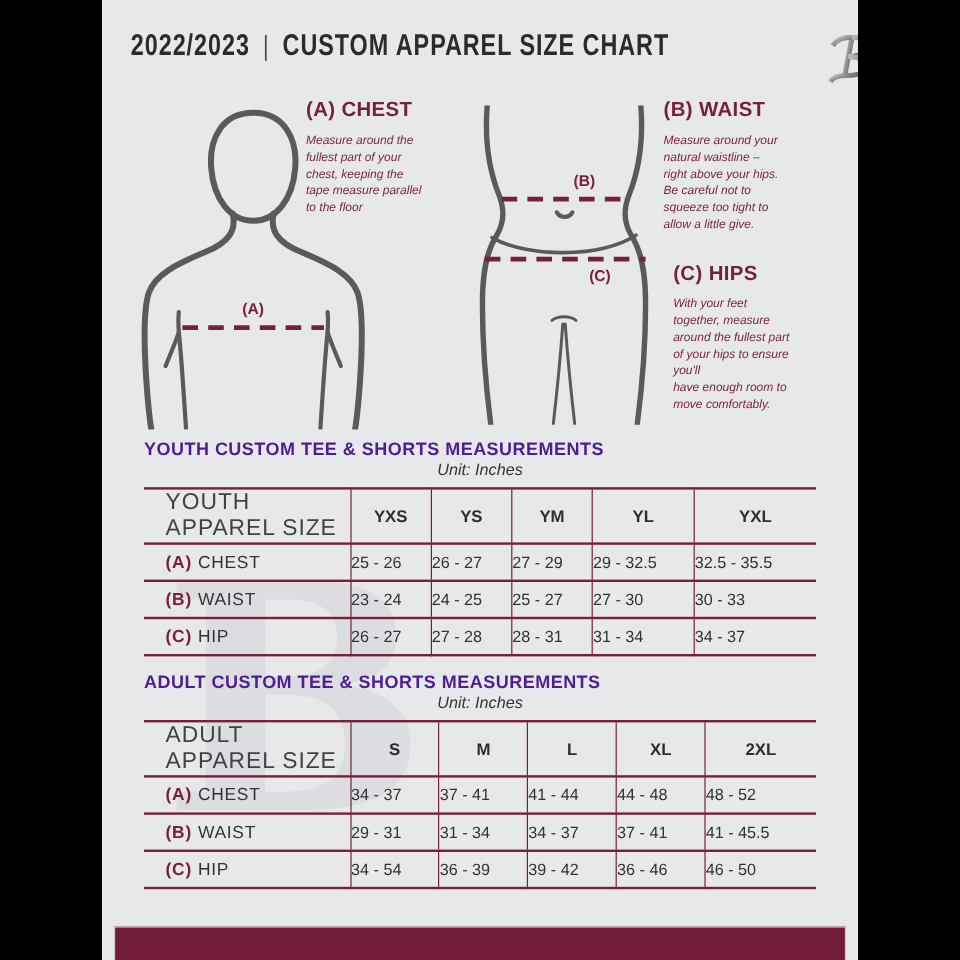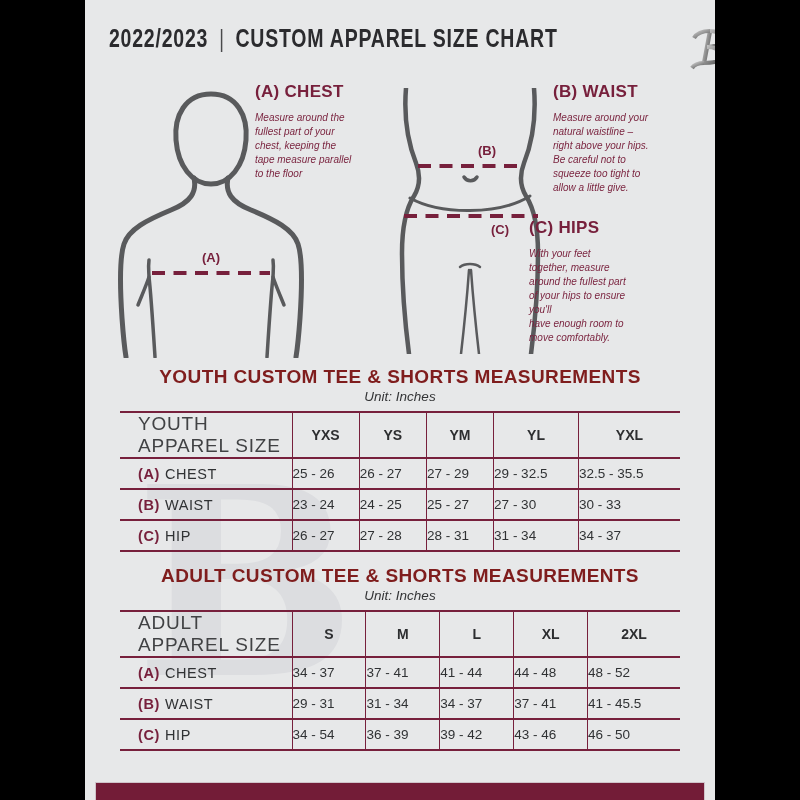--- a/index.html
+++ b/index.html
@@ -27,27 +27,27 @@
   .brand{display:flex;align-items:center;gap:10px;}
 
   
   .figures{position:relative;height:286px;}
   .fig{position:absolute;}
   .fig-upper{left:26px;top:0;}
   .fig-lower{left:305px;top:8px;}
   .inst{position:absolute;color:var(--accent);}
   .inst-a{left:170px;top:2px;width:172px;}
   .inst-b{left:468px;top:2px;width:158px;}
-  .inst-c{left:444px;top:138px;width:158px;}
+  .inst-c{left:476px;top:138px;width:158px;}
   .inst h3{font-size:17px;font-weight:bold;letter-spacing:0.3px;margin-bottom:9px;color:var(--accent);}
   .inst p{font-style:italic;font-size:10px;line-height:1.4;white-space:pre-line;color:#7b2540;}
 
   
   .table-block{width:560px;margin:0 auto;position:relative;z-index:1;}
-  .tbl-title{text-align:center;font-weight:bold;font-size:19px;letter-spacing:0.4px;color:#7f1d1d;}
+  .tbl-title{text-align:left;font-weight:bold;font-size:15px;letter-spacing:0.4px;color:#4c1d95;}
   .tbl-unit{text-align:center;font-style:italic;font-size:13.5px;color:#333436;margin:1px 0 7px;}
   table.size-table{width:100%;border-collapse:collapse;border-top:2px solid var(--accent);}
   .size-table tr{border-bottom:2px solid var(--accent);}
   .size-table th,.size-table td{height:31px;vertical-align:middle;}
   .size-table th+th,.size-table td+td{border-left:1.5px solid var(--accent);}
   .col-size{width:172px;}
   .col-label{text-align:left;padding-left:18px;font-weight:normal;font-size:19px;letter-spacing:0.8px;color:#414244;}
   .size-head{font-weight:bold;font-size:14px;color:#2d2e30;text-align:center;}
   .row-head{text-align:left;padding-left:18px;font-size:14.5px;letter-spacing:0.6px;color:var(--cell);}
   .row-head .pfx{color:var(--accent);font-weight:bold;margin-right:5px;}
@@ -240,21 +240,21 @@
           <td class="val">31 - 34</td>
           <td class="val">34 - 37</td>
           <td class="val">37 - 41</td>
           <td class="val">41 - 45.5</td>
         </tr>
         <tr>
           <td class="row-head"><span class="pfx">(C)</span><span>HIP</span></td>
           <td class="val">34 - 54</td>
           <td class="val">36 - 39</td>
           <td class="val">39 - 42</td>
-          <td class="val">43 - 46</td>
+          <td class="val">36 - 46</td>
           <td class="val">46 - 50</td>
         </tr>
       </tbody>
         </table>
     </div>
 
     <div class="footer-bar"></div>
   </div>
 </div>
 

